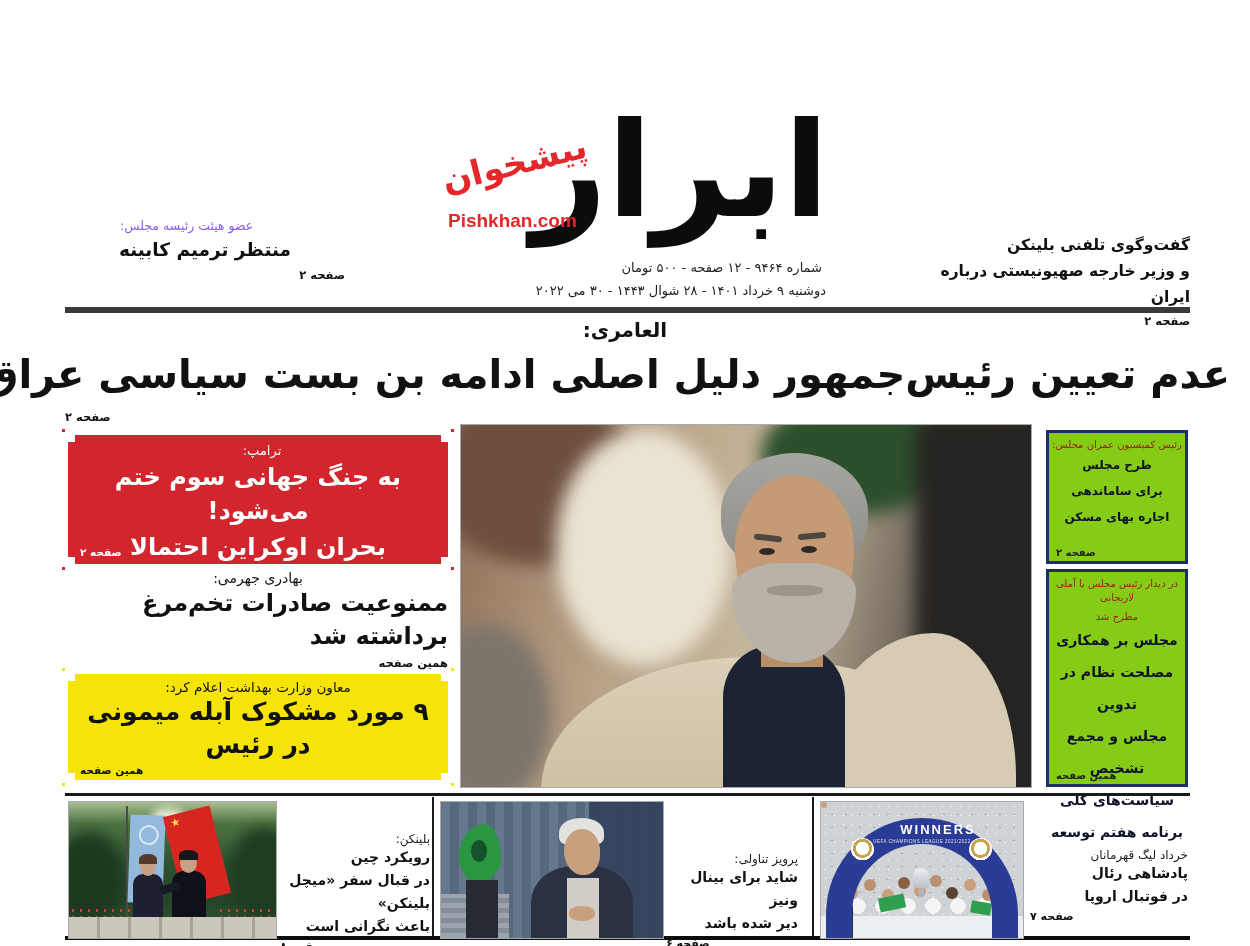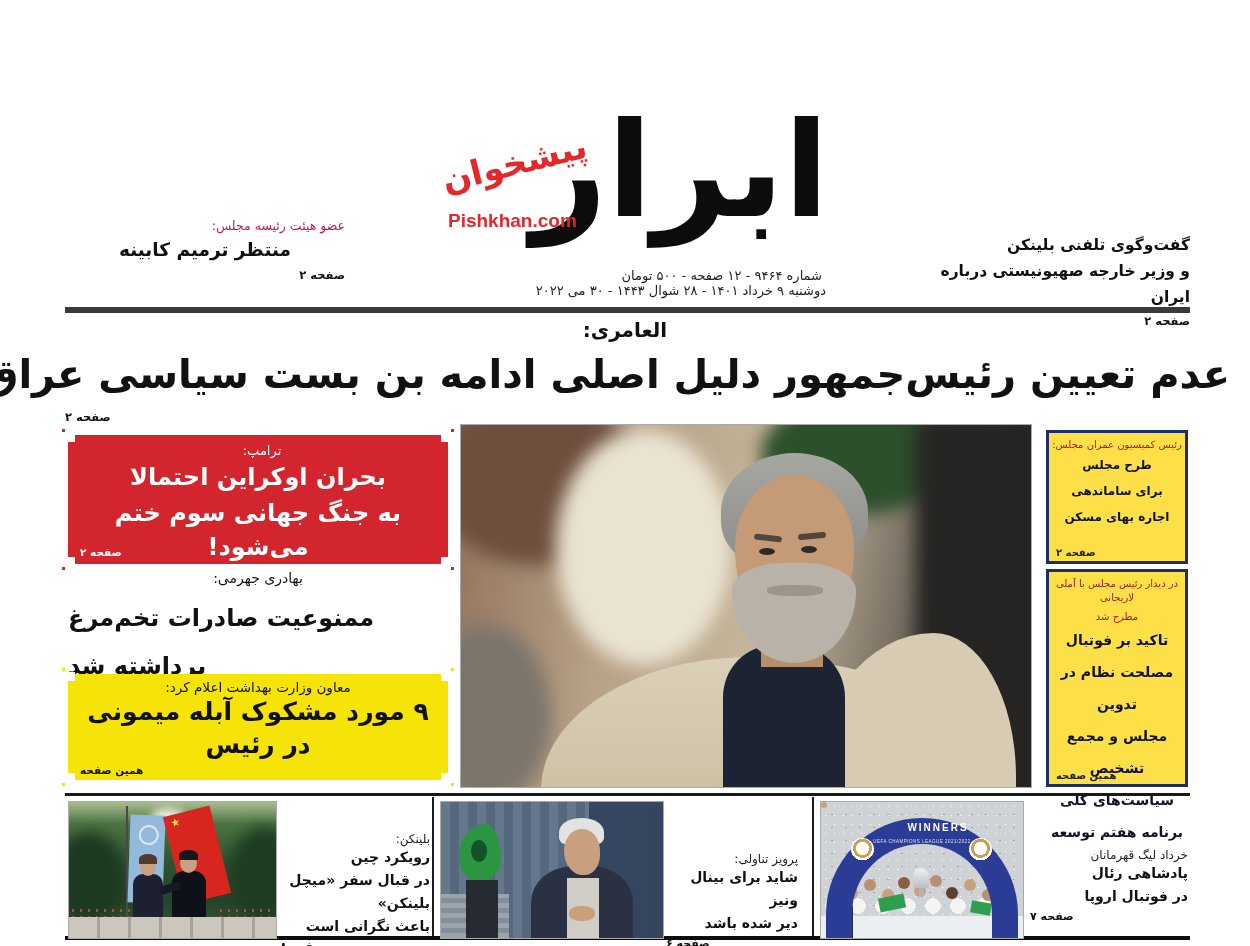--- a/index.html
+++ b/index.html
@@ -8,25 +8,25 @@
   .abs{position:absolute;}
   .rtl{direction:rtl;}
 
   
   .logo{left:530px;top:78px;width:300px;height:190px;font-size:132px;line-height:185px;
         font-weight:bold;text-align:center;letter-spacing:-4px;color:#0c0c0c;}
   .wm-fa{left:448px;top:142px;width:140px;font-size:34px;font-weight:bold;color:#e5262b;
          transform:rotate(-14deg);text-align:center;}
   .wm-en{left:448px;top:210px;width:150px;font-size:19px;font-weight:bold;color:#e5262b;
          font-family:"Liberation Sans",sans-serif;}
-  .dateline1{right:428px;top:268px;width:340px;font-size:13px;text-align:right;color:#222;}
+  .dateline1{right:428px;top:260px;width:340px;font-size:13px;text-align:right;color:#222;}
   .dateline2{right:424px;top:283px;width:360px;font-size:13px;text-align:right;color:#222;}
 
   .mast-left{left:65px;top:218px;width:280px;}
-  .mast-left .kick{font-size:12.5px;text-align:right;padding-left:55px;color:#be185d;}
+  .mast-left .kick{font-size:12.5px;text-align:left;padding-left:55px;color:#8b5cf6;}
   .mast-left .t{font-size:18.5px;font-weight:bold;text-align:center;line-height:26px;margin-top:4px;}
   .mast-left .pg{font-size:11.5px;font-weight:bold;text-align:right;padding-left:232px;margin-top:5px;}
 
   .mast-right{left:900px;top:232px;width:290px;text-align:right;}
   .mast-right .t{font-size:15.5px;font-weight:bold;line-height:26px;}
   .mast-right .pg{font-size:11.5px;font-weight:bold;margin-top:4px;padding-left:28px;}
 
   .rule-top{left:65px;top:307px;width:1125px;height:6px;background:#3a3a3a;}
 
   
@@ -75,34 +75,34 @@
   .notch{position:absolute;width:9px;height:9px;background:#fff;}
   .n-tl{top:-2px;left:-2px;}   .n-tr{top:-2px;right:-2px;}
   .n-bl{bottom:-2px;left:-2px;}.n-br{bottom:-2px;right:-2px;}
   .redbox .n-tl{box-shadow:-7px -7px 0 -3px #d2252d;}
   .redbox .n-tr{box-shadow:7px -7px 0 -3px #d2252d;}
   .redbox .n-bl{box-shadow:-7px 7px 0 -3px #d2252d;}
   .redbox .n-br{box-shadow:7px 7px 0 -3px #d2252d;}
 
   .eggstory{left:68px;top:570px;width:380px;}
   .eggstory .kick{font-size:14px;text-align:center;}
-  .eggstory .t{font-size:24px;font-weight:bold;text-align:left;line-height:32px;margin-top:16px;}
+  .eggstory .t{font-size:24px;font-weight:bold;text-align:right;line-height:32px;margin-top:1px;}
   .eggstory .pg{font-size:11.5px;font-weight:bold;margin-top:4px;}
 
   .yellowbox{left:68px;top:674px;width:380px;height:106px;background:#f6e408;color:#111;}
   .yellowbox .kick{margin-top:5px;font-size:13.5px;text-align:center;}
   .yellowbox .t{font-size:25px;font-weight:bold;text-align:center;line-height:33px;}
   .yellowbox .pg{position:absolute;left:12px;bottom:4px;font-size:10.5px;font-weight:bold;}
   .yellowbox .n-tl{box-shadow:-7px -7px 0 -3px #f6e408;}
   .yellowbox .n-tr{box-shadow:7px -7px 0 -3px #f6e408;}
   .yellowbox .n-bl{box-shadow:-7px 7px 0 -3px #f6e408;}
   .yellowbox .n-br{box-shadow:7px 7px 0 -3px #f6e408;}
 
   
-  .rbox{position:absolute;left:1046px;width:142px;background:#fde047;border:3px solid #1f2f66;
+  .rbox{position:absolute;left:1046px;width:142px;background:#84cc16;border:3px solid #1f2f66;
         box-sizing:border-box;}
   .rbox1{top:430px;height:134px;}
   .rbox2{top:569px;height:218px;}
   .rbox .kick{font-size:10px;color:#9b1b1b;text-align:center;margin-top:5px;line-height:14px;}
   .rbox1 .t{font-size:12px;font-weight:bold;text-align:center;line-height:26px;color:#10122a;}
   .rbox2 .t{font-size:14px;font-weight:bold;text-align:center;line-height:32px;color:#10122a;}
   .rbox .pg{position:absolute;left:7px;bottom:3px;font-size:10px;font-weight:bold;color:#222;}
 
   
   .sep-bottom{left:65px;top:793px;width:1125px;height:3px;background:#1a1a1a;}
@@ -159,21 +159,21 @@
   .ph2-hands{left:128px;top:104px;width:26px;height:15px;background:#c9a07c;border-radius:45%;}
 
   
   .ph3{left:820px;top:801px;width:202px;height:136px;background:#cfd3d6;}
   .ph3-conf{left:0;top:0;width:202px;height:136px;
      background-image:radial-gradient(circle 1.3px,#ffffff 60%,transparent 61%),
                       radial-gradient(circle 1px,#9ea4aa 60%,transparent 61%);
      background-size:9px 9px,14px 13px;background-position:0 0,4px 6px;}
   .ph3-arch{left:5px;top:16px;width:192px;height:140px;border:26px solid #2b3c96;border-bottom:none;
             border-radius:100px 100px 0 0;box-sizing:border-box;}
-  .ph3-win{left:0;top:20px;width:234px;text-align:center;color:#fff;font-weight:bold;font-size:10px;
+  .ph3-win{left:0;top:20px;width:234px;text-align:center;color:#fff;font-weight:bold;font-size:13px;
            letter-spacing:2px;font-family:"Liberation Sans",sans-serif;}
   .ph3-sub{left:0;top:37px;width:202px;text-align:center;color:#dfe3f2;font-size:4.5px;
            letter-spacing:.5px;font-family:"Liberation Sans",sans-serif;}
   .ph3-crest{position:absolute;width:23px;height:23px;border-radius:50%;top:36px;
      background:radial-gradient(circle at 50% 45%,#fff 0 38%,#c9a24a 39% 55%,#ffffff 56% 70%,#2b3c96 71% 100%);}
   .ph3-c1{left:30px;} .ph3-c2{left:148px;}
   .ph3-heads{left:0;top:0;width:6px;height:6px;border-radius:50%;background:#c9a07d;
      box-shadow:28px 88px 0 3px #c9a07d,46px 80px 0 3px #bb9071,64px 90px 0 3px #c9a07d,
                 80px 78px 0 3px #8a5f43,96px 86px 0 3px #c9a07d,112px 76px 0 3px #bb9071,
                 128px 88px 0 3px #5d4130,146px 80px 0 3px #c9a07d,164px 90px 0 3px #bb9071,
@@ -237,22 +237,22 @@
     <div class="abs mp-eye r"></div>
     <div class="abs mp-must"></div>
   </div>
 
   <div class="abs redbox rtl">
     <div class="notch n-tl"></div>
     <div class="notch n-tr"></div>
     <div class="notch n-bl"></div>
     <div class="notch n-br"></div>
     <div class="kick">ترامپ:</div>
+    <div class="t">به جنگ جهانی سوم ختم می‌شود!</div>
     <div class="t">بحران اوکراین احتمالا</div>
-    <div class="t">به جنگ جهانی سوم ختم می‌شود!</div>
     <div class="pg">صفحه ۲</div>
   </div>
 
   <div class="abs eggstory rtl">
     <div class="kick">بهادری جهرمی:</div>
     <div class="t">ممنوعیت صادرات تخم‌مرغ</div>
     <div class="t">برداشته شد</div>
     <div class="pg">همین صفحه</div>
   </div>
 
@@ -271,21 +271,21 @@
     <div class="kick">رئیس کمیسیون عمران مجلس:</div>
     <div class="t">طرح مجلس</div>
     <div class="t">برای ساماندهی</div>
     <div class="t">اجاره بهای مسکن</div>
     <div class="pg">صفحه ۲</div>
   </div>
 
   <div class="rbox rbox2 rtl">
     <div class="kick">در دیدار رئیس مجلس با آملی لاریجانی</div>
     <div class="kick">مطرح شد</div>
-    <div class="t">تاکید بر فوتبال</div>
+    <div class="t">مجلس بر همکاری</div>
     <div class="t">مصلحت نظام در تدوین</div>
     <div class="t">مجلس و مجمع تشخیص</div>
     <div class="t">سیاست‌های کلی</div>
     <div class="t">برنامه هفتم توسعه</div>
     <div class="pg">همین صفحه</div>
   </div>
 
   <div class="abs sep-bottom"></div>
   <div class="vdiv vd1"></div>
   <div class="vdiv vd2"></div>

